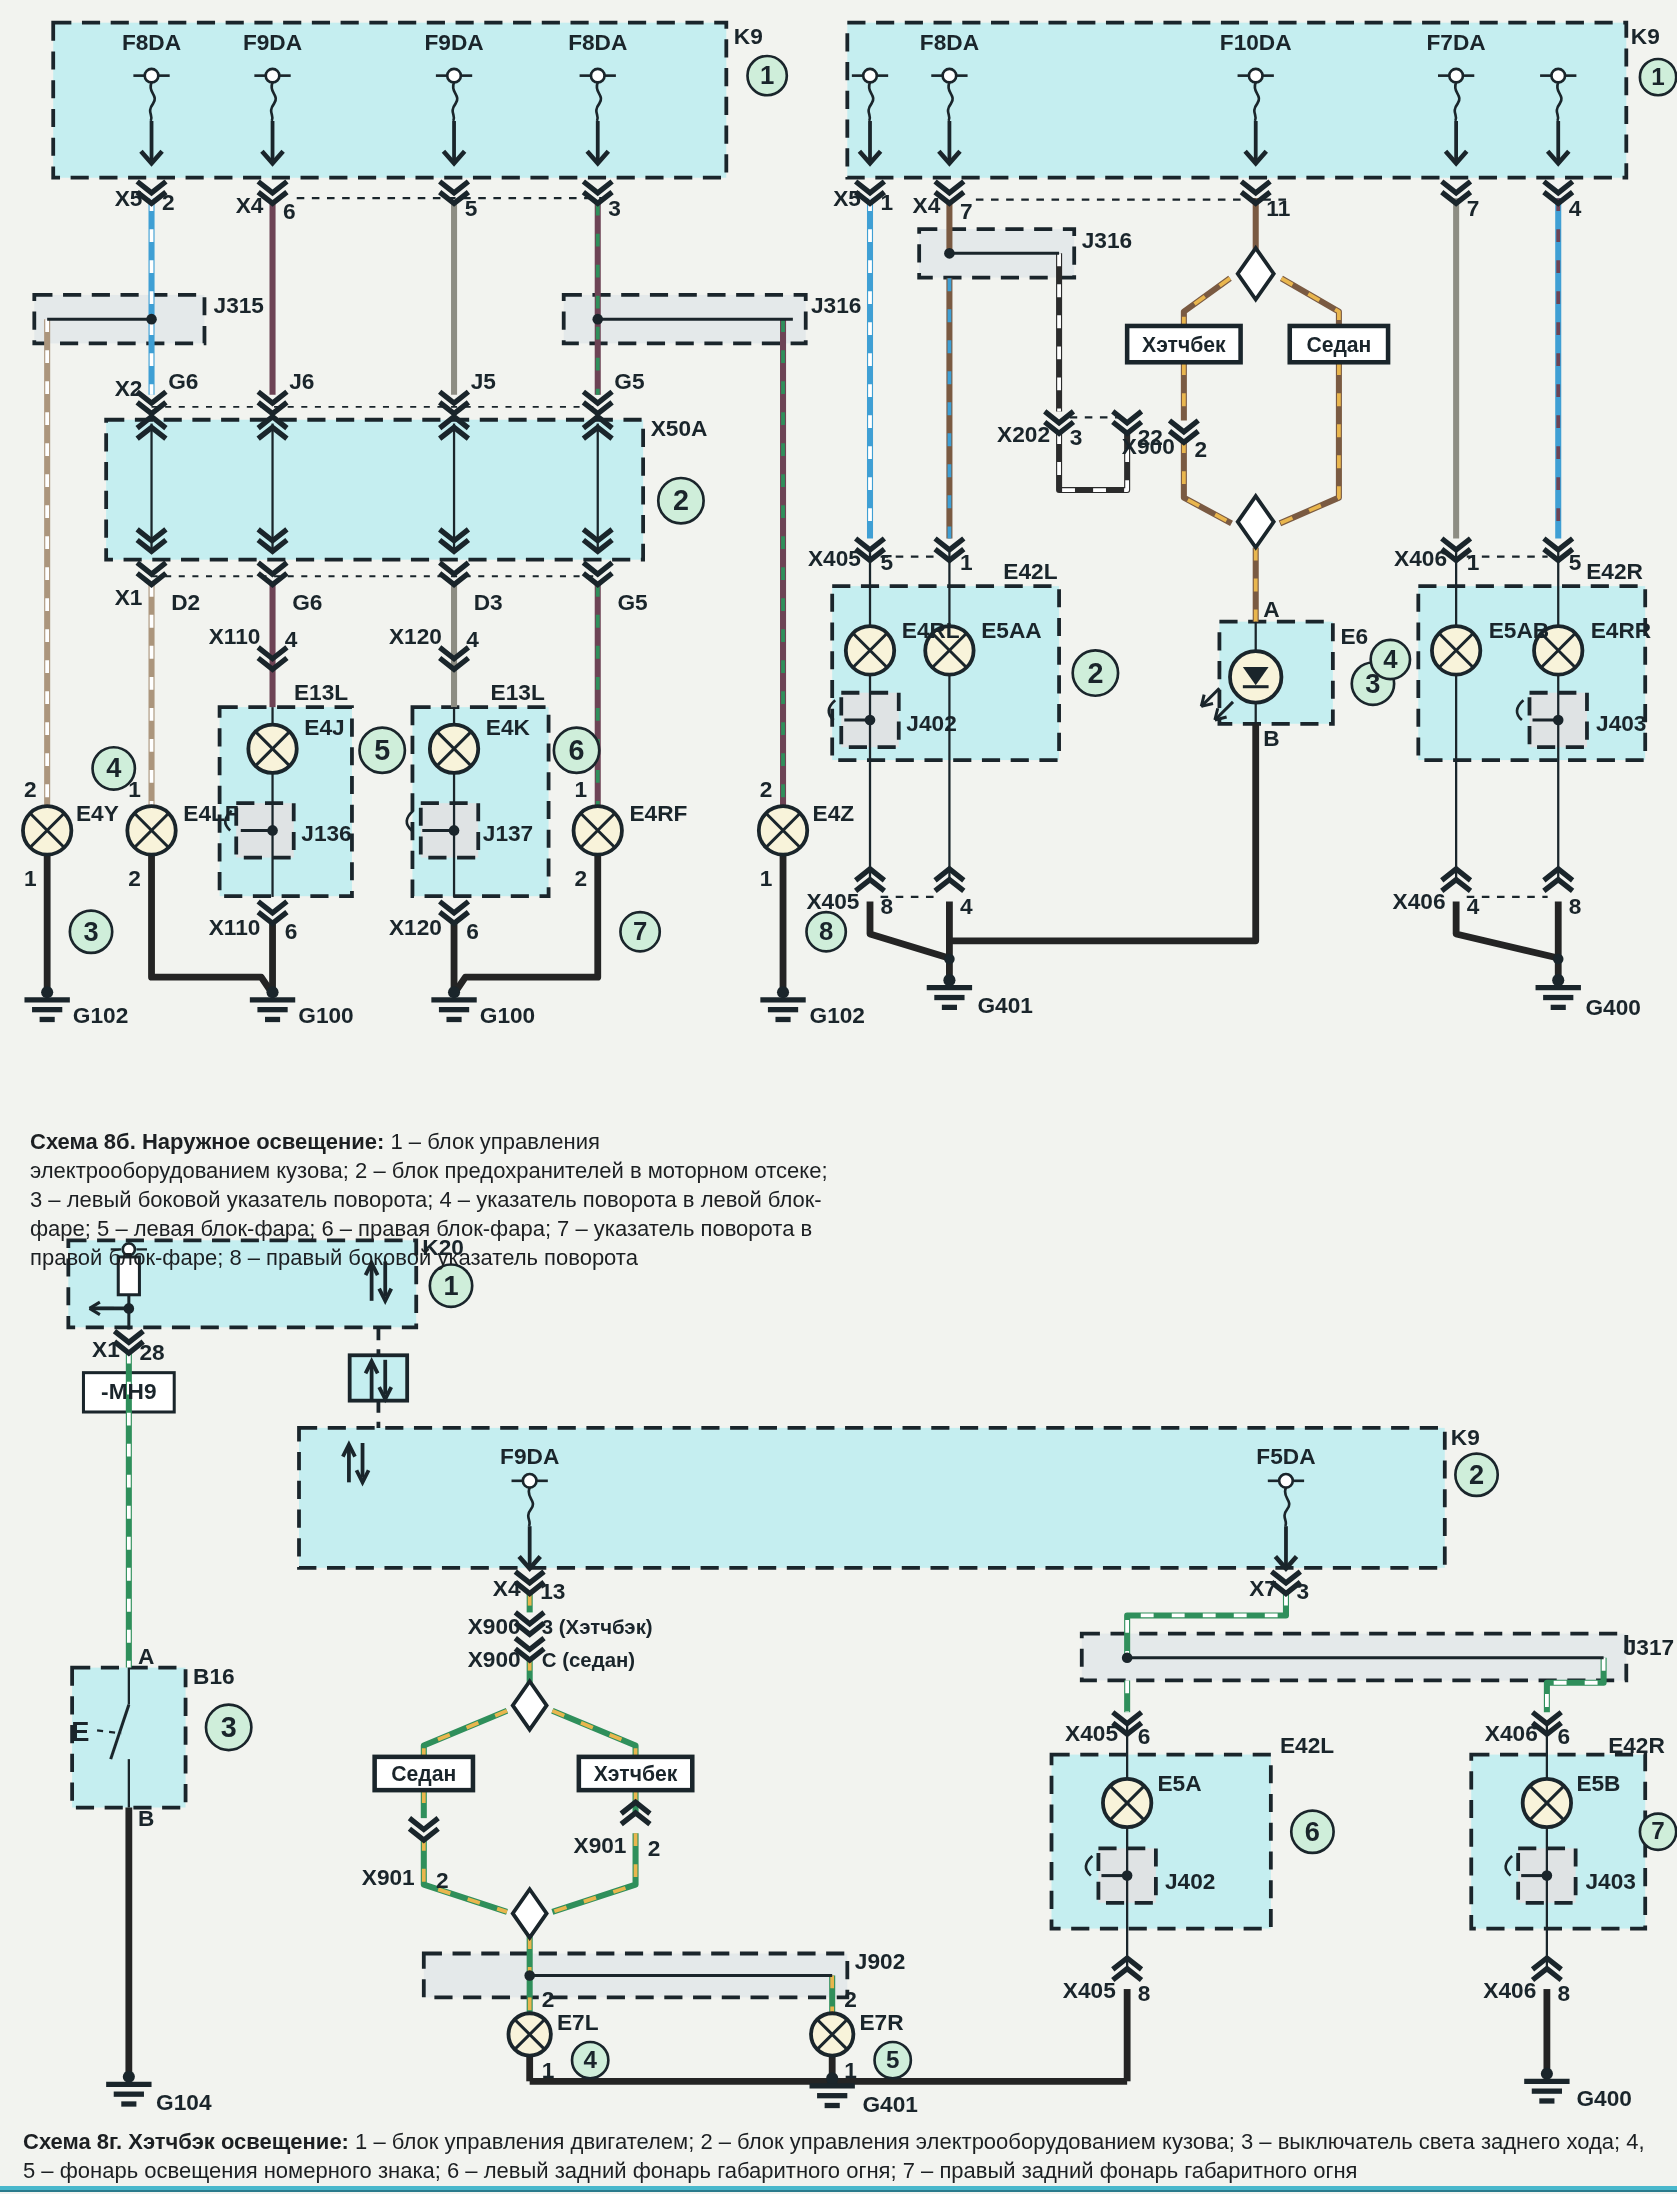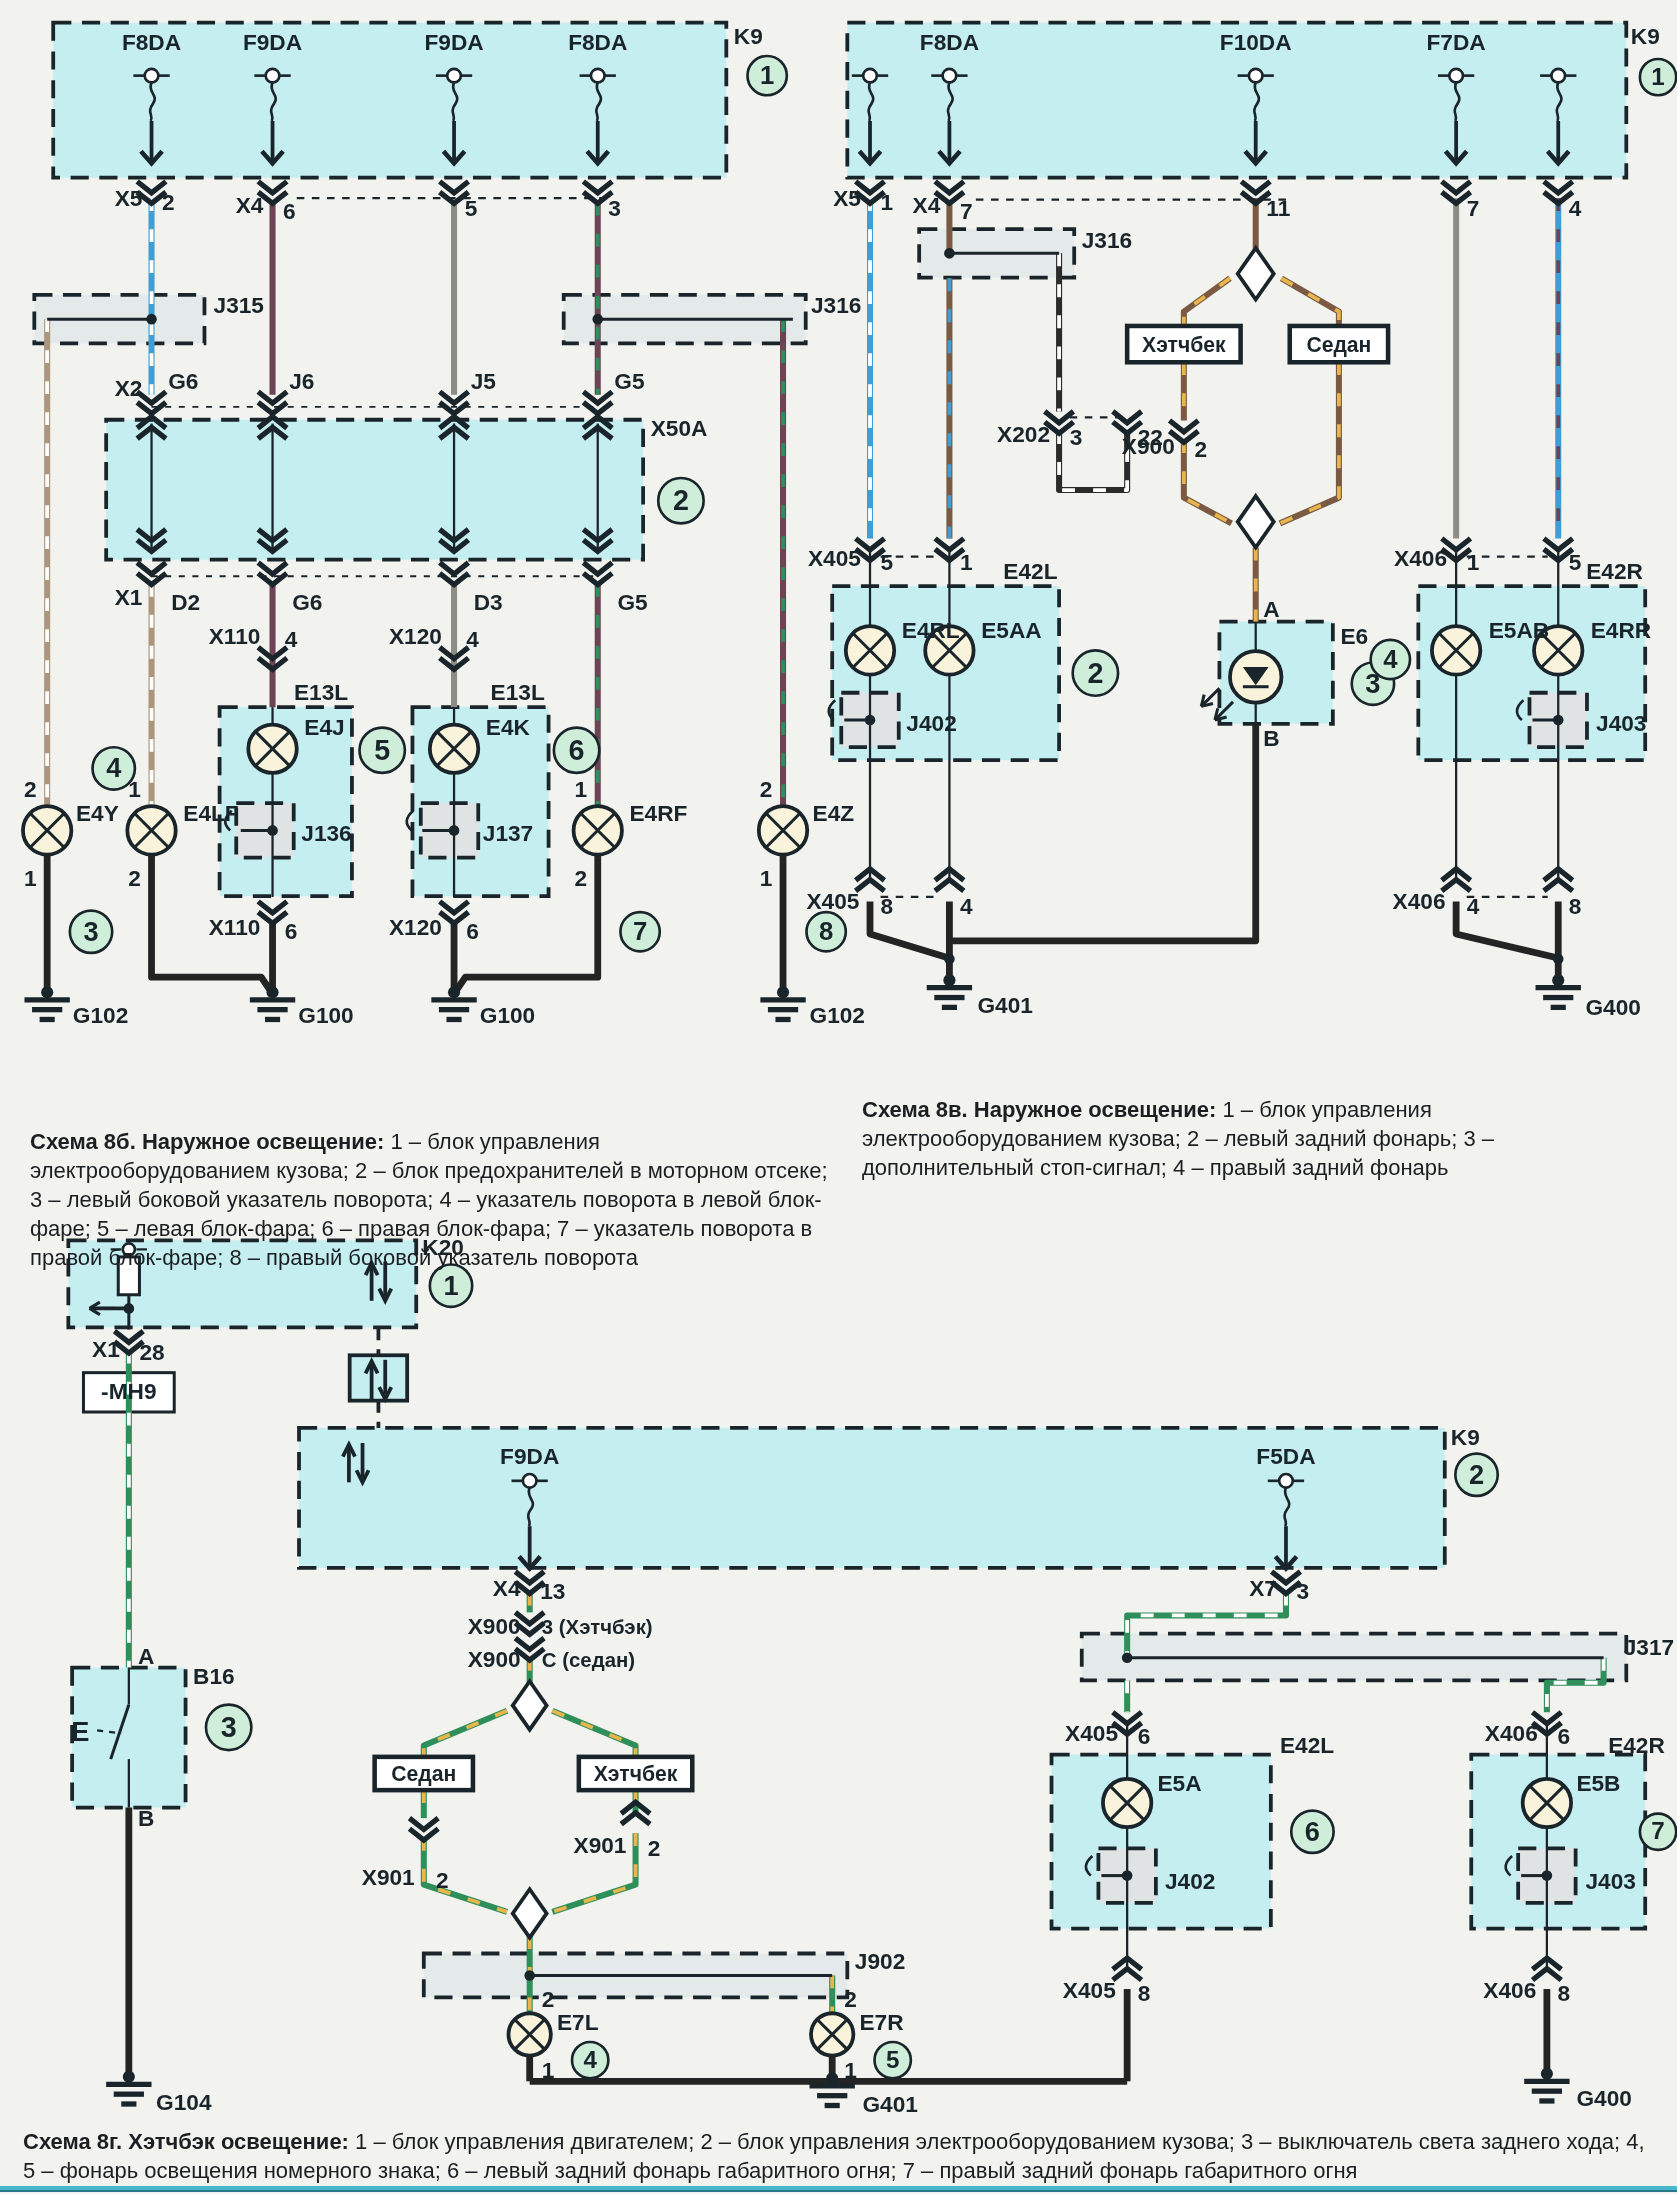--- a/index.html
+++ b/index.html
@@ -669,24 +669,20 @@
       <text x="255" y="2226" font-size="30" font-weight="700" text-anchor="start" fill="#1a252b">B16</text>
       <text x="182" y="2200" font-size="30" font-weight="700" text-anchor="start" fill="#1a252b">A</text>
       <text x="182" y="2414" font-size="30" font-weight="700" text-anchor="start" fill="#1a252b">B</text>
       <text x="94" y="2302" font-size="36" font-weight="700" text-anchor="start" fill="#1a252b">E</text>
     </svg>
 
   <div class="cap" style="left:30px;top:1127px;width:803px">
     <b>Схема 8б. Наружное освещение:</b>
     <span>1 – блок управления электрооборудованием кузова; 2 – блок предохранителей в моторном отсеке; 3 – левый боковой указатель поворота; 4 – указатель поворота в левой блок-фаре; 5 – левая блок-фара; 6 – правая блок-фара; 7 – указатель поворота в правой блок-фаре; 8 – правый боковой указатель поворота</span>
   </div>
-  <div class="cap" style="left:862px;top:1095px;width:809px">
-    <b>Схема 8в. Наружное освещение:</b>
-    <span>1 – блок управления электрооборудованием кузова; 2 – левый задний фонарь; 3 – дополнительный стоп-сигнал; 4 – правый задний фонарь</span>
-  </div>
   <div class="cap" style="left:23px;top:2127px;width:1634px">
     <b>Схема 8г. Хэтчбэк освещение:</b>
     <span>1 – блок управления двигателем; 2 – блок управления электрооборудованием кузова; 3 – выключатель света заднего хода; 4, 5 – фонарь освещения номерного знака; 6 – левый задний фонарь габаритного огня; 7 – правый задний фонарь габаритного огня</span>
   </div>
   <div class="rule1" style="top:2186px"></div>
   <div class="rule2" style="top:2190px"></div>
 </div>
 
 
 </body></html>

